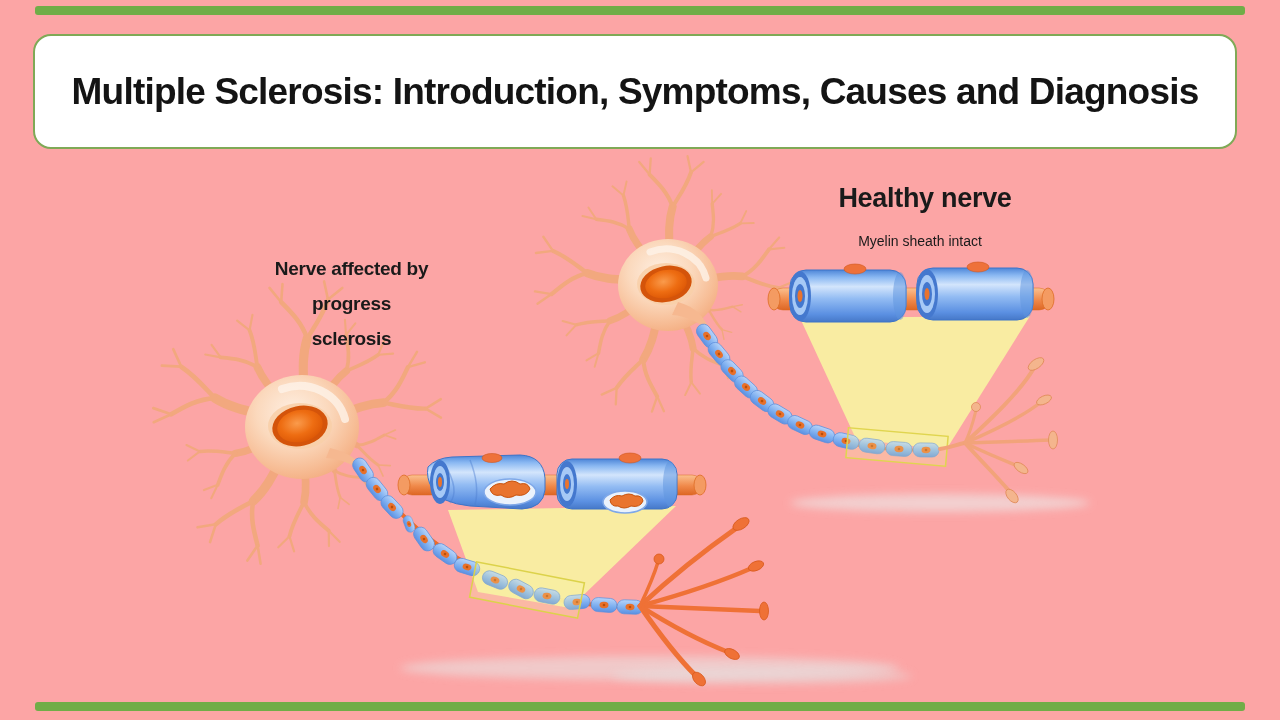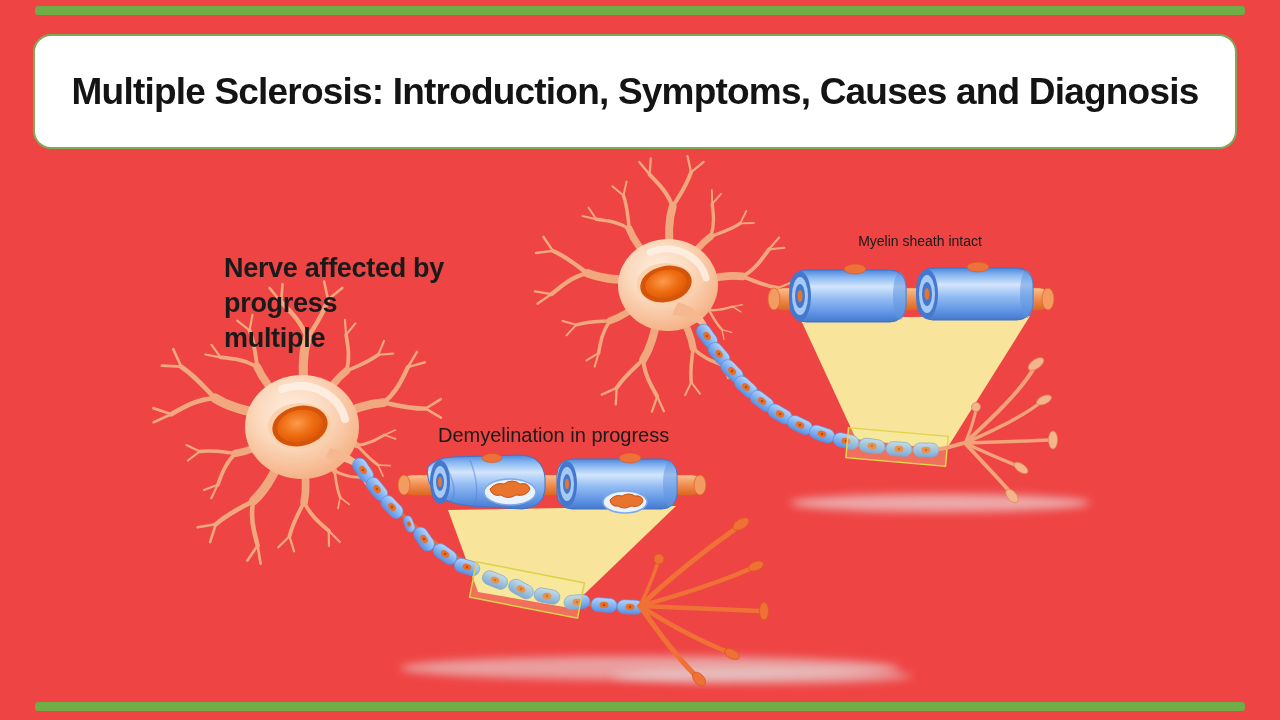--- a/index.html
+++ b/index.html
@@ -1,31 +1,31 @@
 <!DOCTYPE html>
 <html><head>
 <meta charset="utf-8">
 <style>
   html,body{margin:0;padding:0;background:#fff;}
-  .slide{position:relative;width:1280px;height:720px;background:#ef4444;overflow:hidden;
+  .slide{position:relative;width:1280px;height:720px;background:#fca5a5;overflow:hidden;
          font-family:"Liberation Sans",sans-serif;}
   .bar{position:absolute;left:35px;width:1210px;height:9px;background:#70AD47;border-radius:3px;}
   .bar-top{top:6px;}
   .bar-bottom{top:702px;}
   .title-box{position:absolute;left:33px;top:34px;width:1200px;height:111px;
              border:2px solid #7FA956;border-radius:18px;background:#FFFFFF;
              display:flex;align-items:center;justify-content:center;}
   .title{margin:0;font-size:37px;font-weight:bold;letter-spacing:-0.8px;color:#141414;
          white-space:nowrap;}
   .illustration{position:absolute;left:0;top:150px;width:1280px;height:560px;}
   .illustration svg{position:absolute;left:0;top:-150px;width:1280px;height:720px;}
   .lbl{position:absolute;color:#1A1A1A;}
   .lbl-healthy{left:780px;top:33px;width:290px;text-align:center;font-size:27px;font-weight:bold;letter-spacing:-0.3px;}
   .lbl-myelin{left:780px;top:83px;width:280px;text-align:center;font-size:14px;}
-  .lbl-affected{left:224px;top:101px;width:267px;text-align:left;font-size:27px;font-weight:bold;line-height:35px;letter-spacing:-0.3px;}
+  .lbl-affected{left:218px;top:101px;width:267px;text-align:center;font-size:19px;font-weight:bold;line-height:35px;letter-spacing:-0.3px;}
   .lbl-affected span{display:block;}
   .lbl-demyelination{left:438px;top:274px;width:280px;font-size:20px;white-space:nowrap;}
 </style>
 </head>
 <body>
 
 <div class="slide">
   <div class="bar bar-top"></div>
 
   <div class="title-box">
@@ -252,20 +252,20 @@
             <ellipse cx="927" cy="294" rx="2.5" ry="6" fill="#E9742E"></ellipse>
           <ellipse cx="1027" cy="294" rx="7" ry="24" fill="#5E93DE" opacity="0.5"></ellipse>
           <ellipse cx="978" cy="267" rx="11" ry="5" fill="#EE713A" stroke="#D0581E" stroke-width="0.6"></ellipse>
         </g>
       </g>
     </svg>
 
     <div class="lbl lbl-affected">
       <span>Nerve affected by</span>
       <span>progress</span>
-      <span>multiple</span>
+      <span>sclerosis</span>
     </div>
-    <div class="lbl lbl-demyelination">Demyelination in progress</div>
+    <div class="lbl lbl-healthy">Healthy nerve</div>
     <div class="lbl lbl-myelin">Myelin sheath intact</div>
   </div>
 
   <div class="bar bar-bottom"></div>
 </div>
 
 </body></html>

